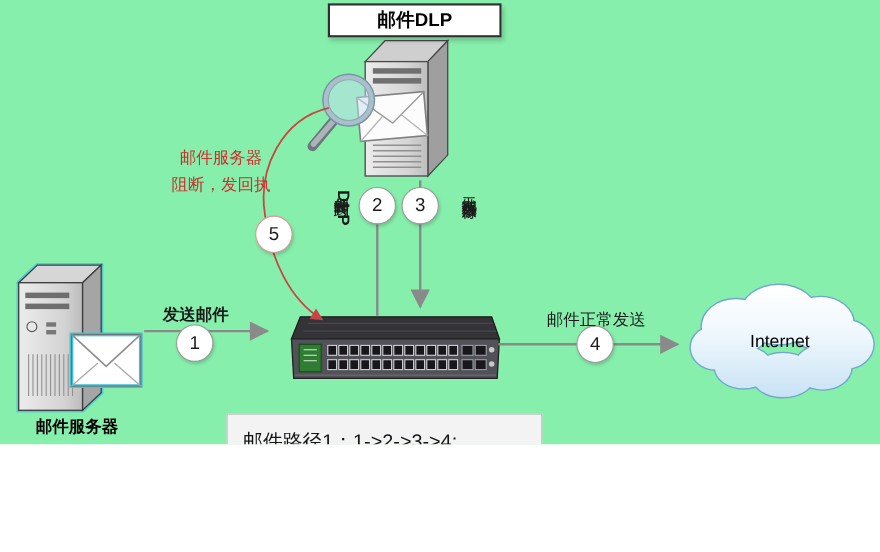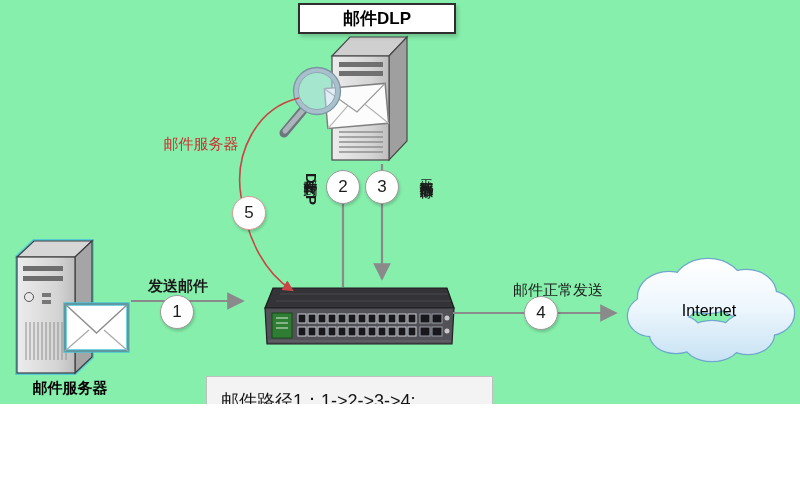--- a/index.html
+++ b/index.html
@@ -200,24 +200,25 @@
   </div>
 
   <div class="abs diagram-label" style="left:136px; top:277px; width:84px;font-weight:bold;">发送邮件</div>
 
   <div class="abs vertical-label" style="left:302px; top:168px; height:132px;">
     <span>邮件转向到</span><span class="suffix-bold">DLP</span>
   </div>
 
   <div class="abs vertical-label" style="left:400px; top:168px; width:36px; height:96px;">无敏感数据放行</div>
 
-  <div class="abs diagram-label" style="left:500px; top:281px; width:116px;">邮件正常发送</div>
+  <div class="abs diagram-label" style="left:484px; top:281px; width:116px;">邮件正常发送</div>
 
   <div class="abs alert-label">
     <div>邮件服务器</div>
+    <div>阻断，发回执</div>
   </div>
 
   <div class="abs cloud-label">Internet</div>
   <div class="abs server-label">邮件服务器</div>
 
   <div class="abs legend-box">
     <div>邮件路径1：1-&gt;2-&gt;3-&gt;4;</div>
   </div>
 
 </div>

